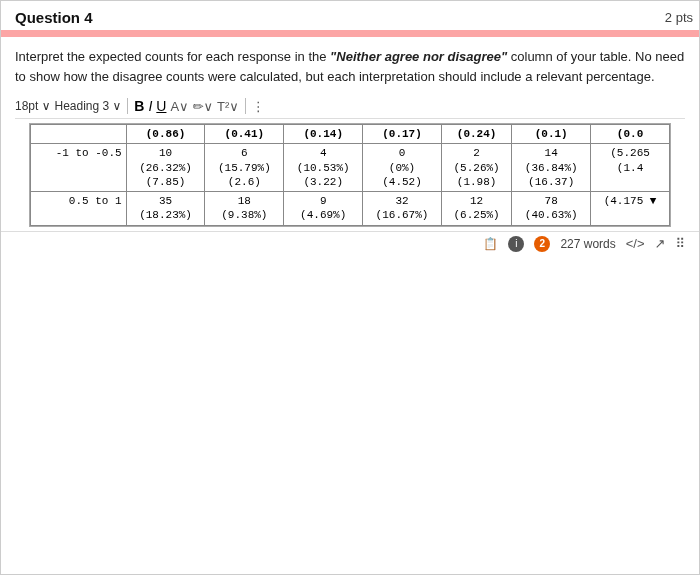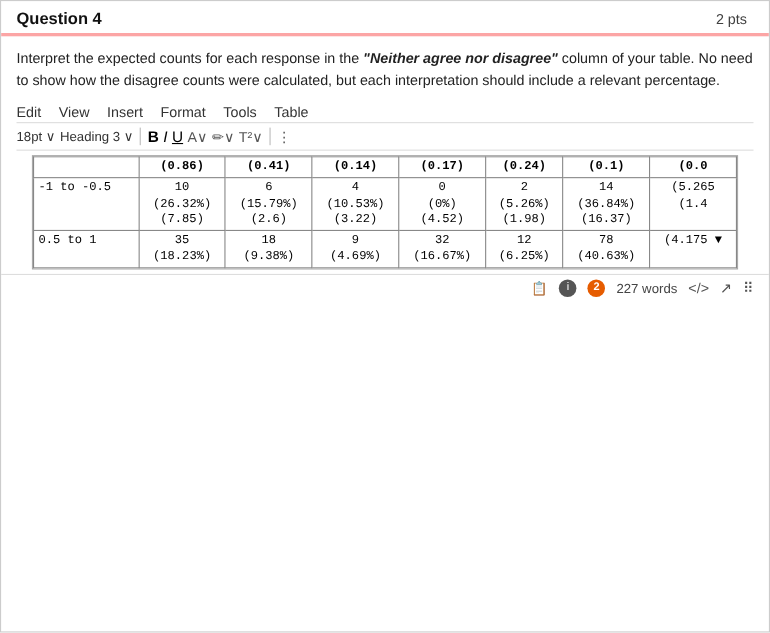--- a/index.html
+++ b/index.html
@@ -11,22 +11,22 @@
       height: 575px;
       overflow: hidden;
       border: 1px solid #ccc;
     }
 
     
     .header {
       display: flex;
       justify-content: space-between;
       align-items: center;
-      padding: 8px 20px 4px 14px;
-      border-bottom: 3px solid #fca5a5;
+      padding: 8px 6px 4px 14px;
+      border-bottom: 7px solid #fca5a5;
     }
     .header-title {
       font-size: 15px;
       font-weight: bold;
       color: #111;
     }
     .header-pts {
       font-size: 13px;
       color: #404040;
     }
@@ -95,21 +95,21 @@
     }
     td, th {
       border: 1px solid #888;
       padding: 2px 4px;
       vertical-align: top;
       text-align: center;
       white-space: pre-line;
       line-height: 1.3;
     }
     td:first-child {
-      text-align: left;
+      text-align: right;
       font-weight: normal;
     }
 
     
     .footer {
       display: flex;
       align-items: center;
       justify-content: flex-end;
       gap: 10px;
       padding: 4px 14px;
@@ -143,28 +143,20 @@
   <span class="header-title">Question 4</span>
   <span class="header-pts">2 pts</span>
 </div>
 
 <div class="question-body">
   <span>Interpret the expected counts for each response in the </span><span class="bold-italic">"Neither agree nor disagree"</span><span> column of your table. No need to show how the disagree counts were calculated, but each interpretation should include a relevant percentage.</span>
 </div>
 
 <div class="editor-area">
 
-  <div class="menu-bar">
-    <span>Edit</span>
-    <span>View</span>
-    <span>Insert</span>
-    <span>Format</span>
-    <span>Tools</span>
-    <span>Table</span>
-  </div>
 
   <div class="toolbar">
     <span class="toolbar-select">18pt ∨</span>
     <span class="toolbar-select">Heading 3 ∨</span>
     <div class="toolbar-sep"></div>
     <span class="btn-bold">B</span>
     <span class="btn-italic">I</span>
     <span class="btn-underline">U</span>
     <span class="toolbar-icon">A∨</span>
     <span class="toolbar-icon">✏∨</span>

